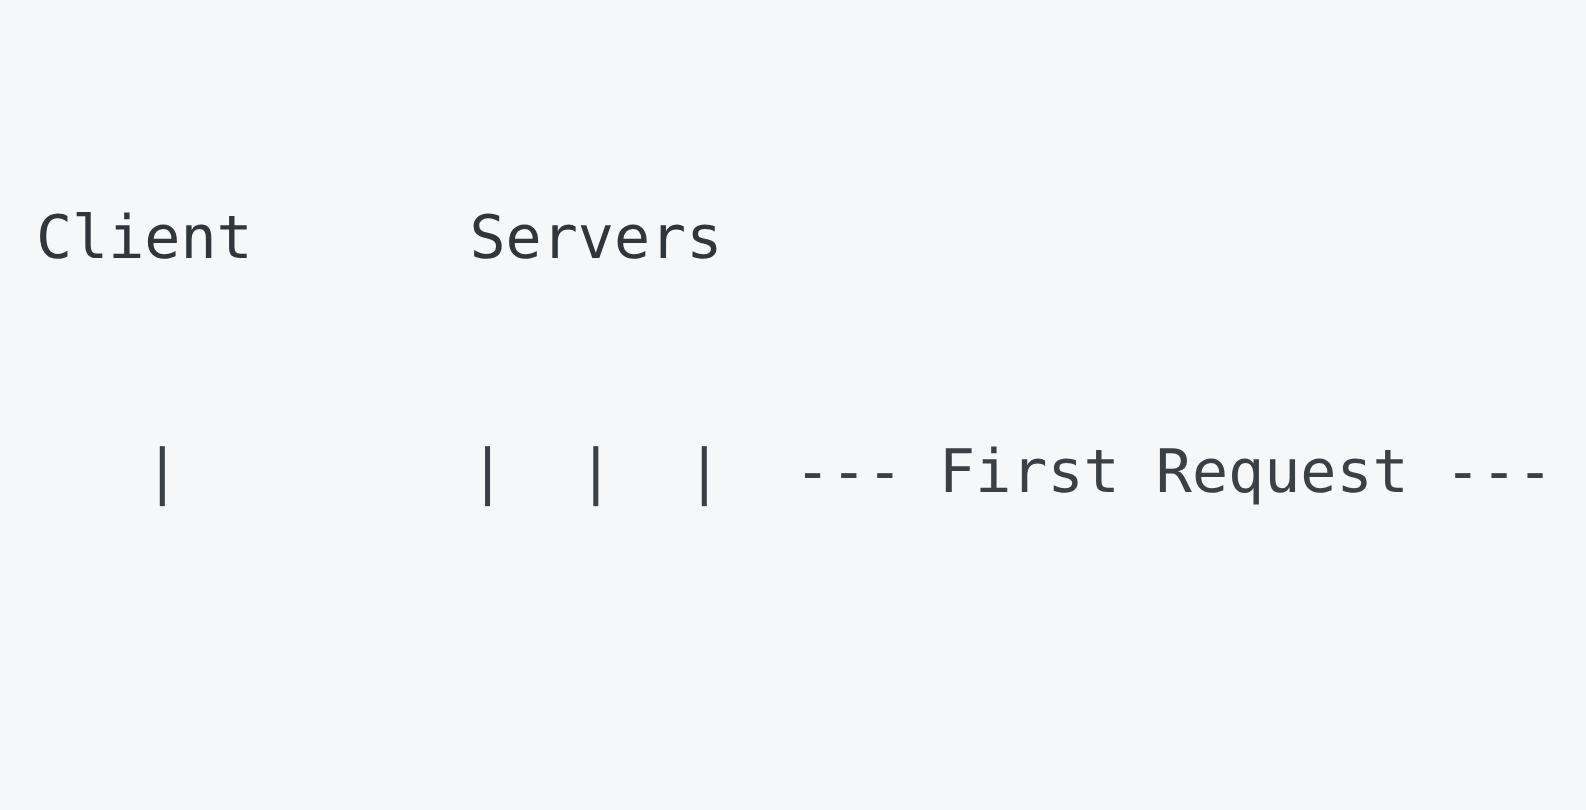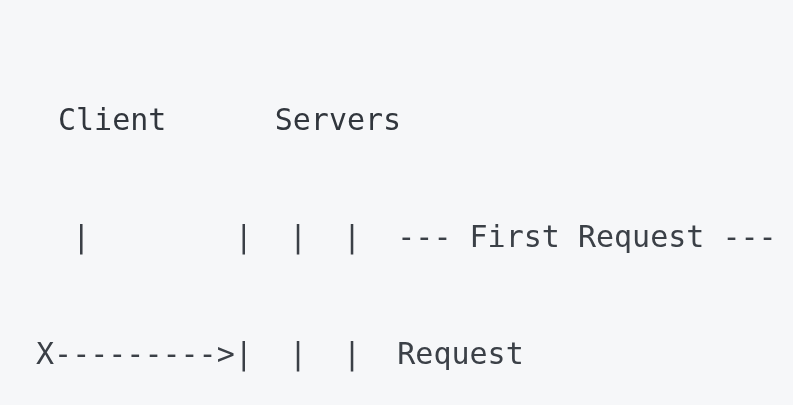--- a/index.html
+++ b/index.html
@@ -35,31 +35,29 @@
     font-weight: 400;
     -webkit-font-smoothing: antialiased;
   }
   .ascii-row {
     display: block;
     height: 39px;
     white-space: pre;
   }
   .hdr-row {
     color: #31363d;
-    margin-left: 40px;
   }
 </style>
 </head>
 <body style="background: rgb(246, 247, 249);">
 
 <div id="diagram" style="background: rgb(246, 247, 249);">
   <div class="ascii-canvas" style="color: rgb(59, 64, 71); font-size: 30px; line-height: 39px;">
     <span class="ascii-row hdr-row" style="height: 39px;">Client      Servers</span>
     <span class="ascii-row" style="height: 39px;">   |        |  |  |  --- First Request ---</span>
-    <span class="ascii-row" style="height: 39px;"> X---------&gt;|  |  |  Request</span>
     
     
     
     
     
     
   </div>
 </div>
 
 </body></html>

